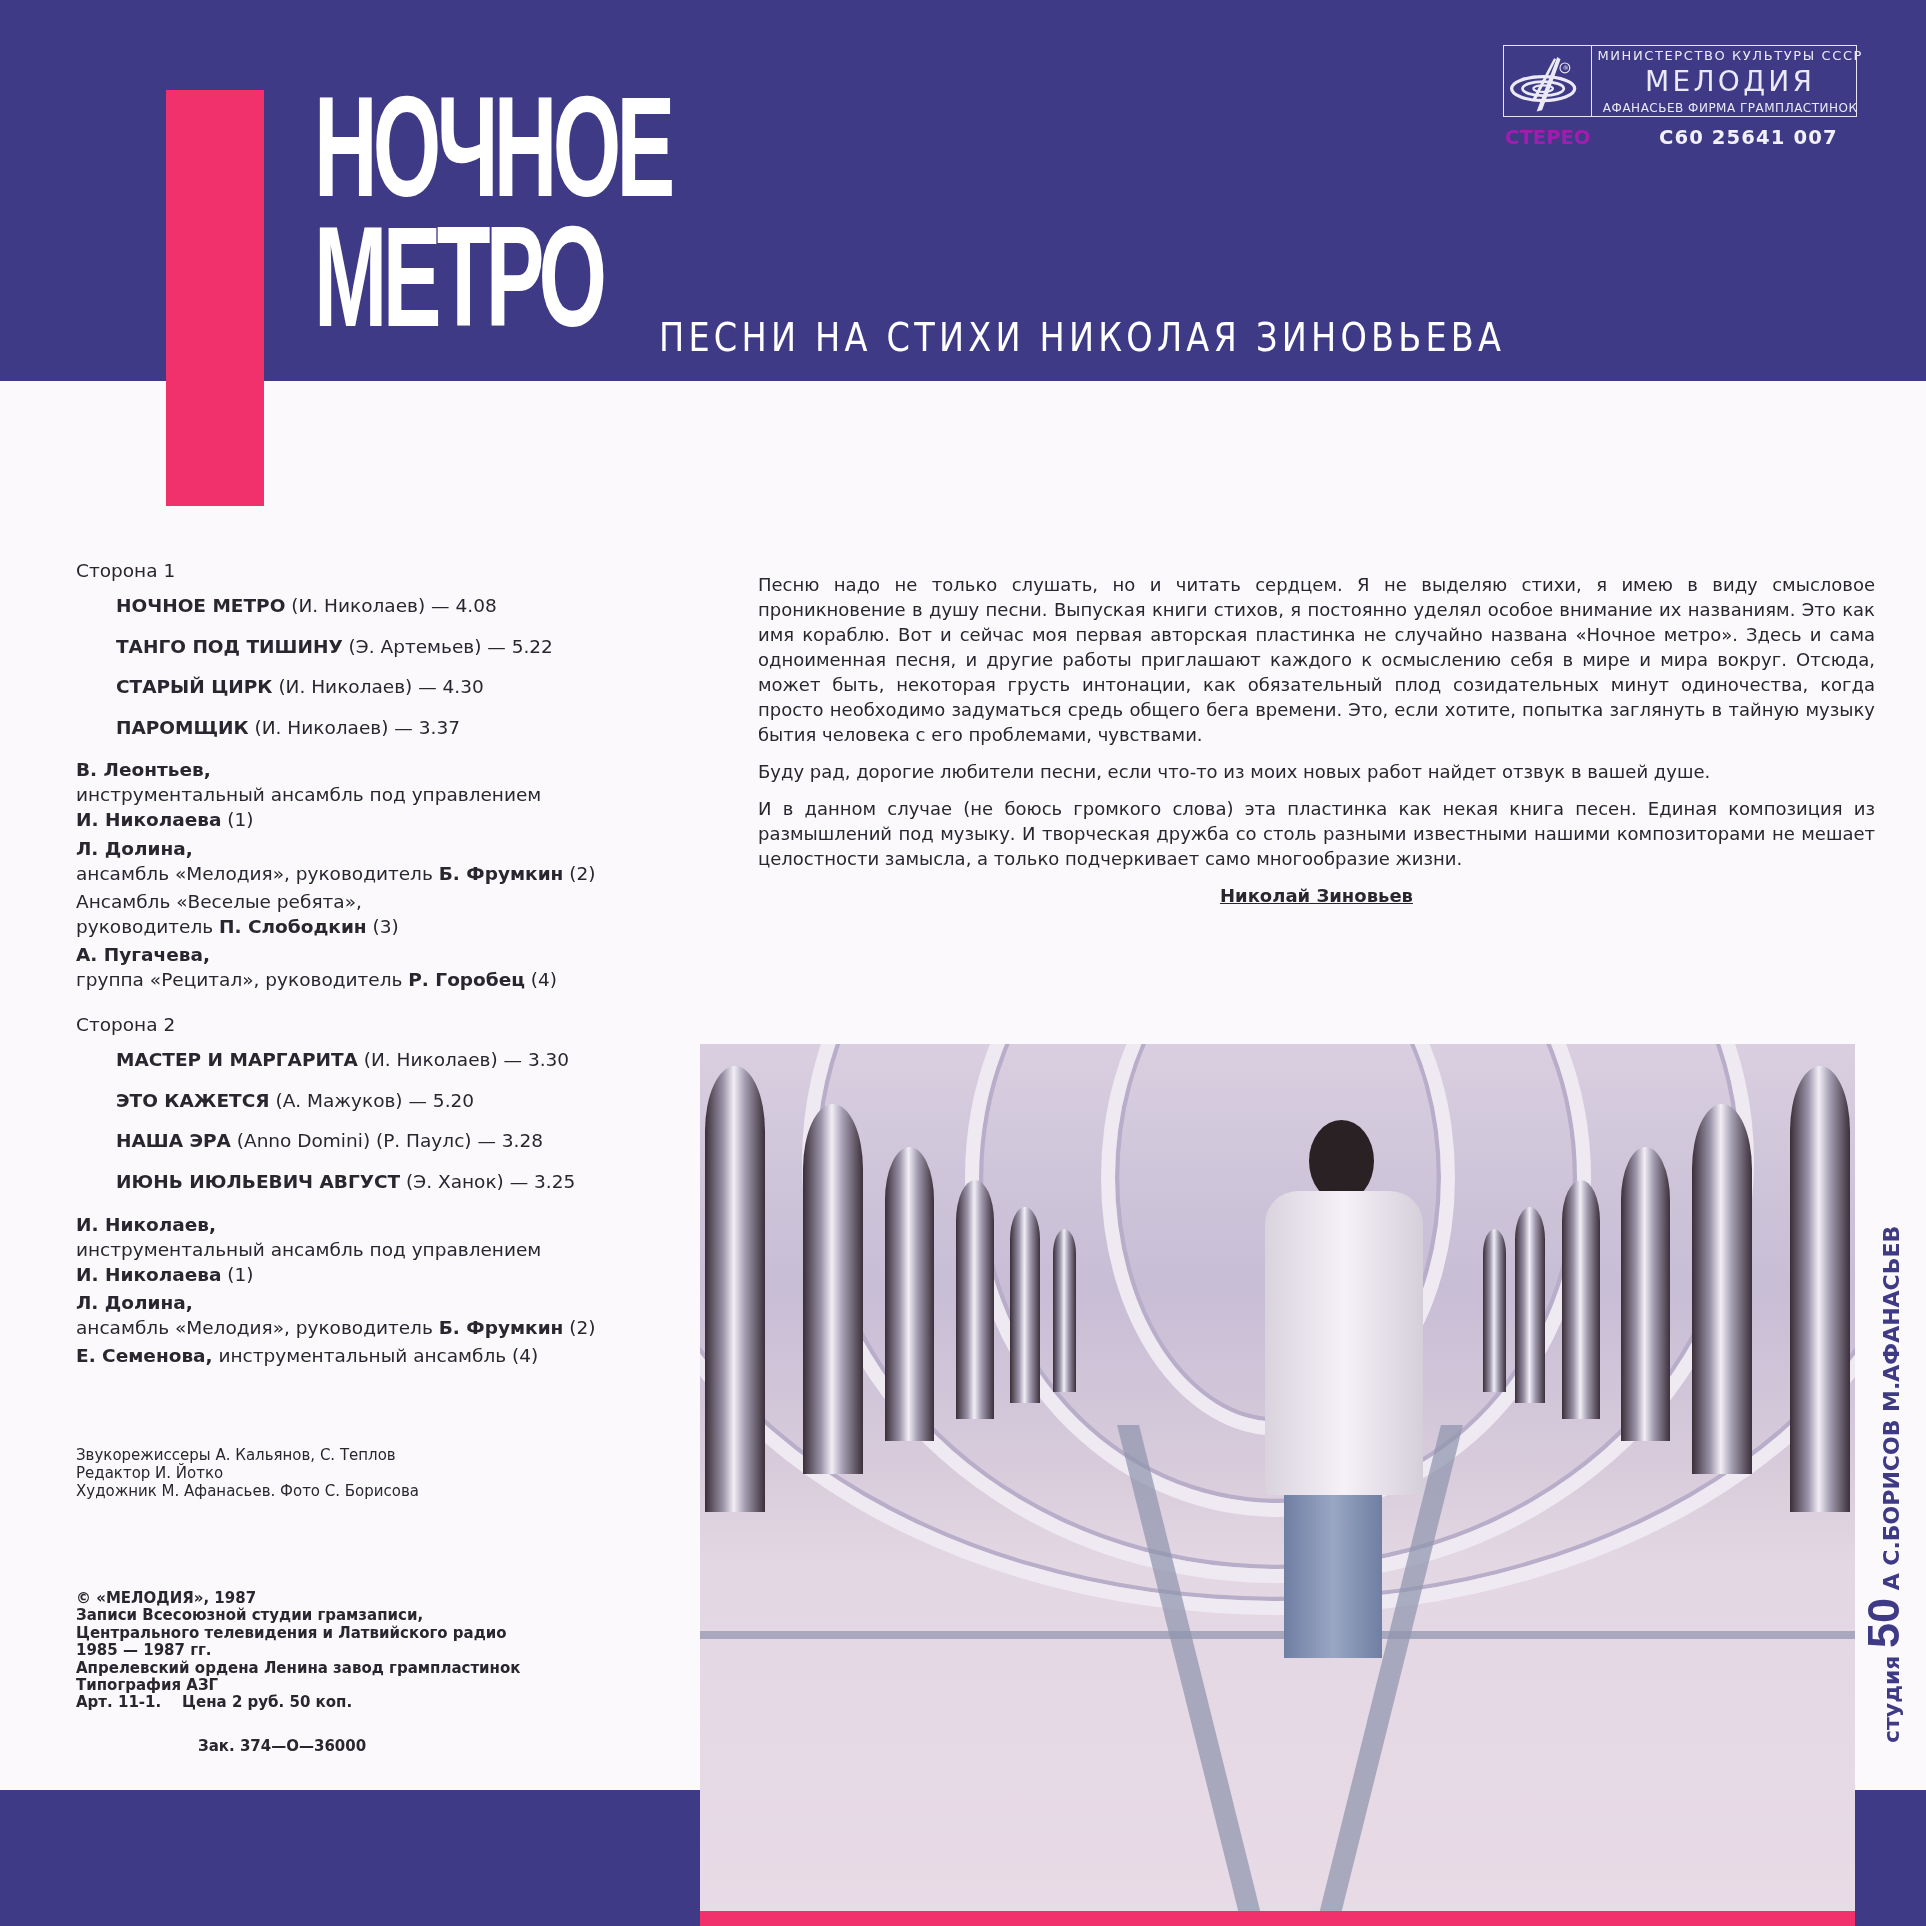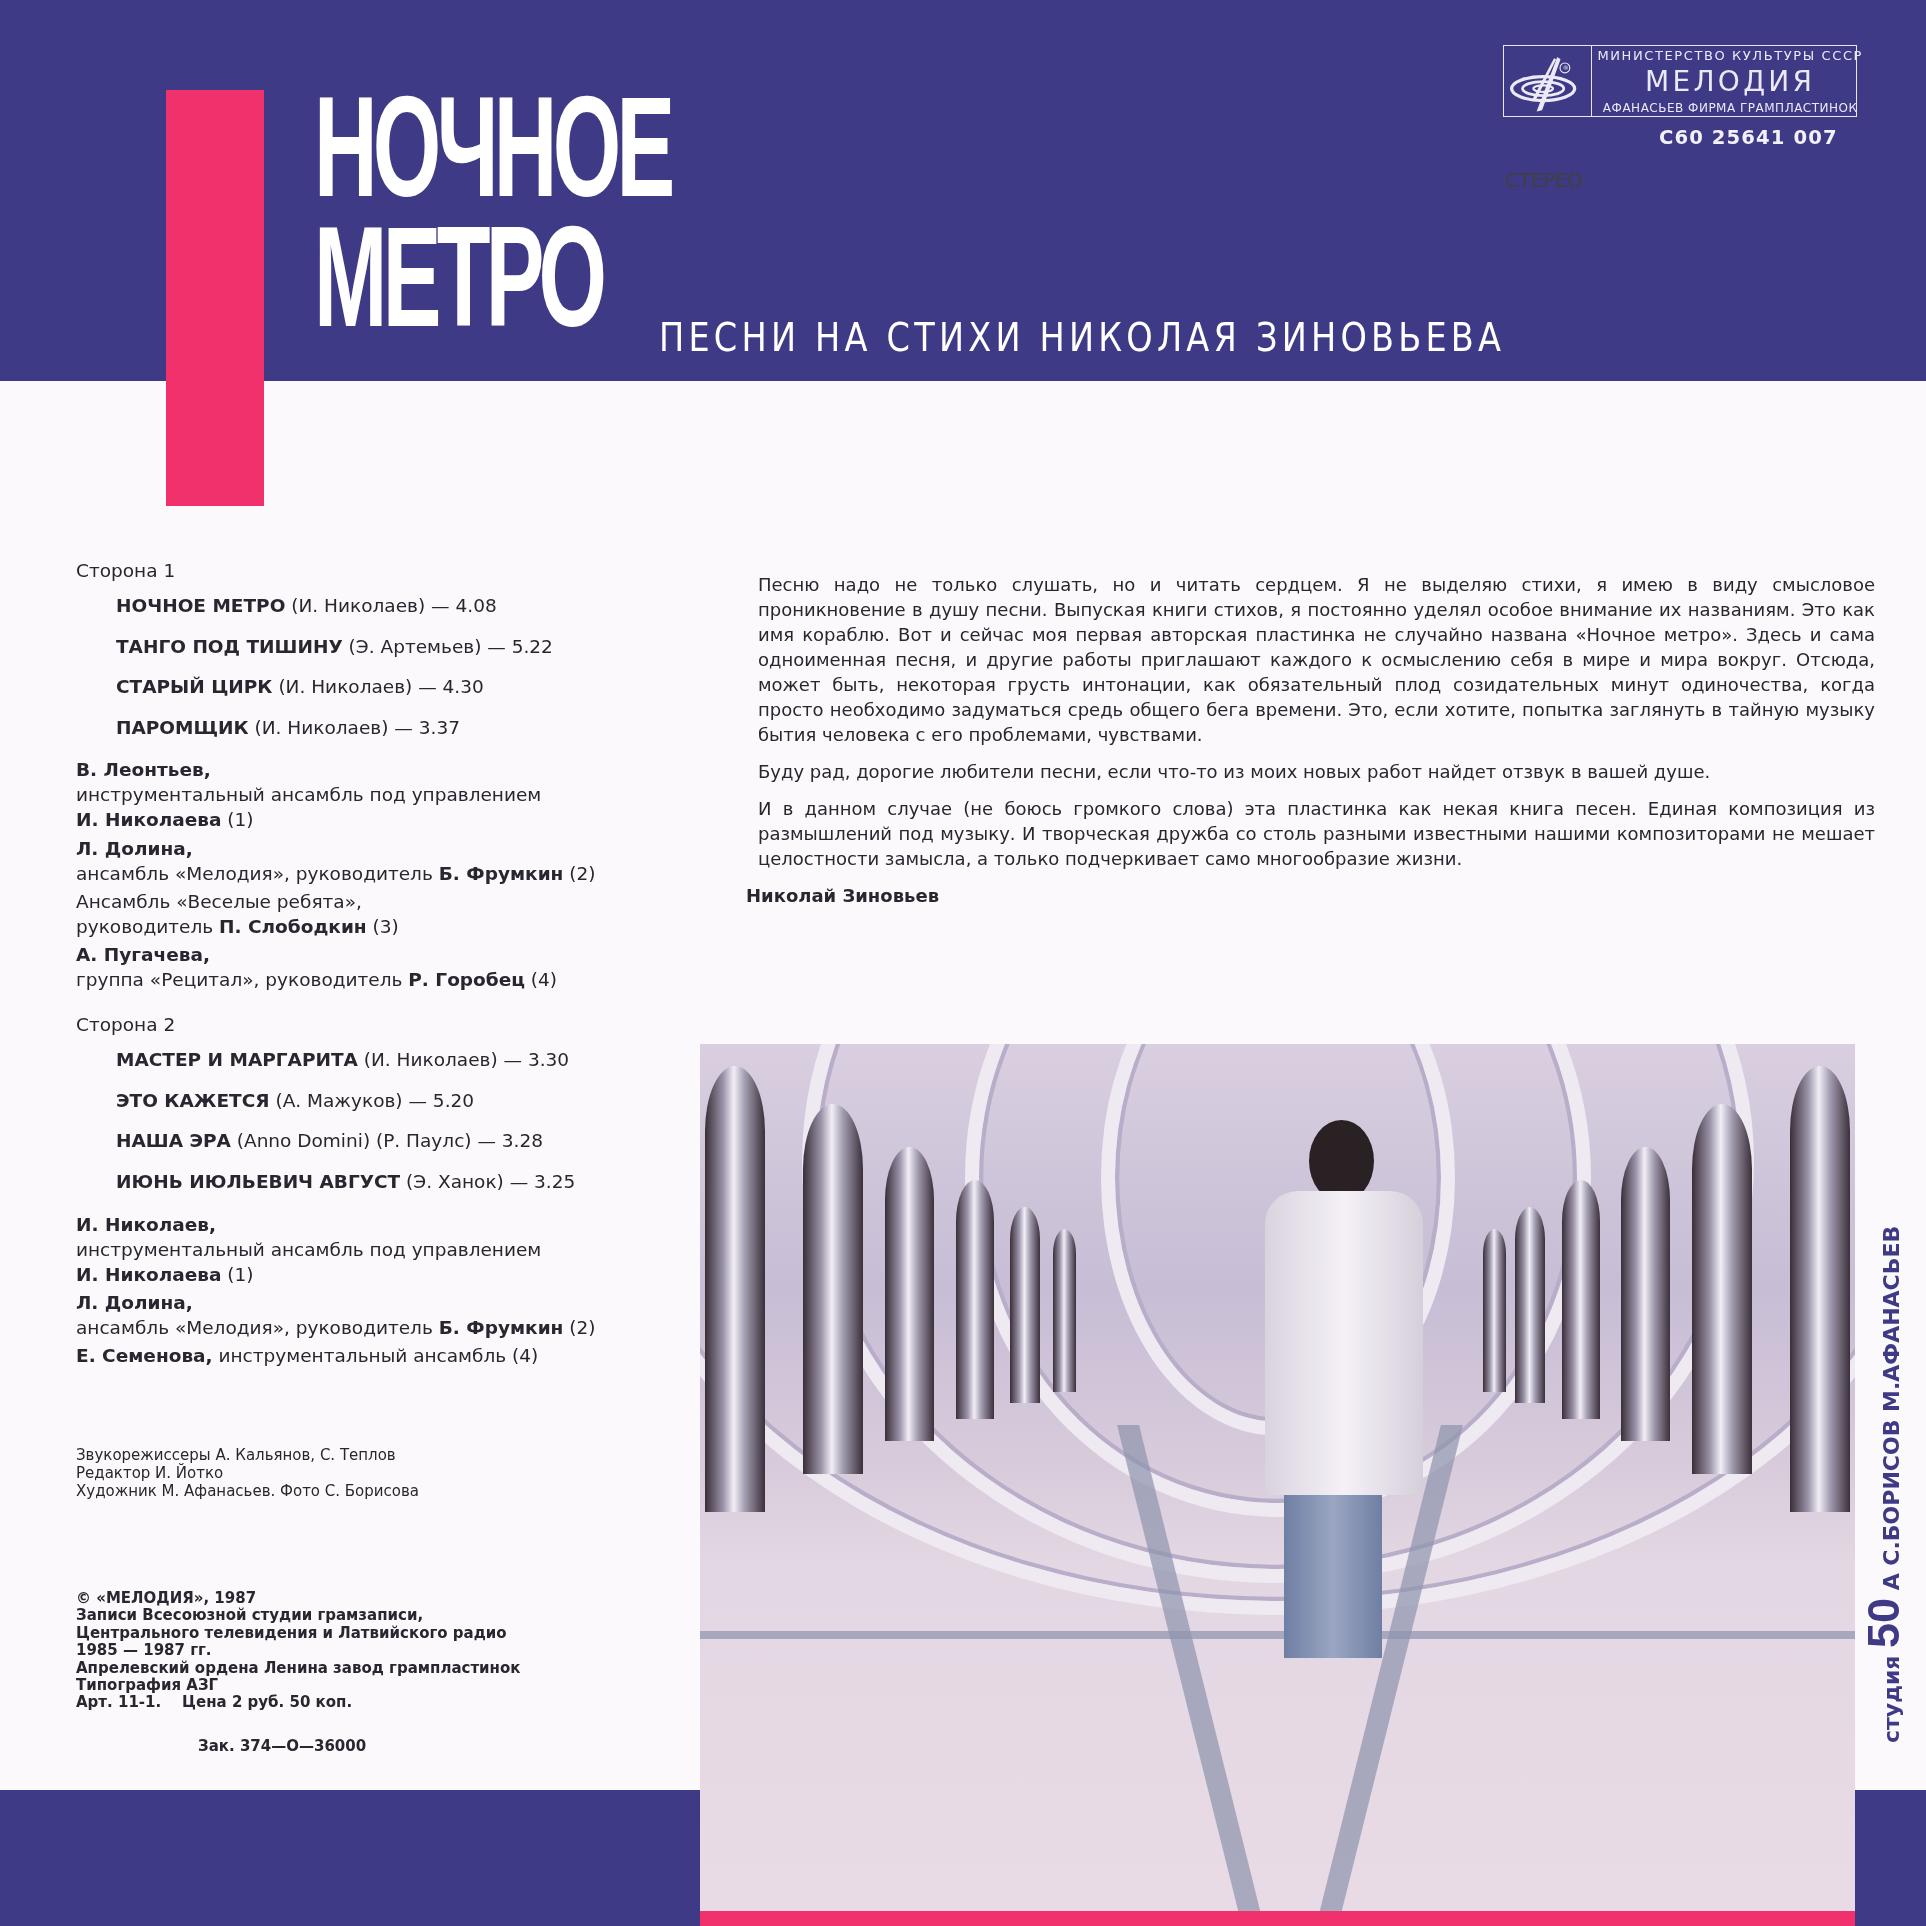--- a/index.html
+++ b/index.html
@@ -9,35 +9,35 @@
   #pink-bar{position:absolute;left:166px;top:90px;width:98px;height:416px;background:#f0316b;}
   #title{position:absolute;left:314px;top:82px;color:#fff;font-family:"Liberation Sans",sans-serif;font-weight:bold;font-size:142px;line-height:130px;letter-spacing:-7.6px;transform:scaleX(0.62);transform-origin:left top;}
   #title div{white-space:nowrap;}
   #subtitle{position:absolute;left:659px;top:315px;color:#fff;font-family:"DejaVu Sans",sans-serif;font-size:39px;letter-spacing:4.9px;white-space:nowrap;transform:scaleX(0.86);transform-origin:left top;}
   #logo{position:absolute;left:1503px;top:45px;width:352px;height:70px;border:1.6px solid #e9e6f4;display:flex;color:#ece9f6;}
   #logo .emblem{width:87px;border-right:1.6px solid #e9e6f4;position:relative;}
   #logo .text{flex:1;padding:2.2px 5.4px;text-align:center;}
   #logo .t1{font-size:13px;letter-spacing:1.6px;white-space:nowrap;}
   #logo .t2{font-size:28px;line-height:38px;letter-spacing:3.3px;font-family:"DejaVu Sans",sans-serif;}
   #logo .t3{font-size:12px;letter-spacing:0.5px;white-space:nowrap;}
-  #stereo{position:absolute;left:1505px;top:126px;color:#404040;font-weight:normal;font-size:19.6px;font-family:"DejaVu Sans",sans-serif;margin-top:43px;}
+  #stereo{position:absolute;left:1505px;top:126px;color:#a21caf;font-weight:bold;font-size:19.6px;font-family:"DejaVu Sans",sans-serif;}
   #catno{position:absolute;left:1659px;top:126px;color:#f2f0f8;font-weight:bold;font-size:19.6px;letter-spacing:1.1px;white-space:nowrap;}
   #tracklist{position:absolute;left:76px;top:560px;width:625px;font-family:"DejaVu Sans",sans-serif;font-size:18.5px;transform-origin:left top;}
   .side{margin:0 0 14px 0;}
   .track{margin:0 0 19.6px 0;white-space:nowrap;}
   .track b{font-weight:bold;margin-left:40px;}
   .credits{line-height:25px;margin:0 0 22px 0;}
   .credits .blk{margin-bottom:3.3px;}
   .credits b{font-weight:bold;}
   #staff{position:absolute;left:76px;top:1446px;font-size:15px;line-height:18px;}
   #legal{position:absolute;left:76px;top:1590px;font-size:15px;line-height:17.4px;font-weight:bold;}
   #order{position:absolute;left:198px;top:1737px;font-size:15px;font-weight:bold;text-align:center;}
   #essay{position:absolute;left:746px;top:560px;width:1141px;font-size:18px;line-height:25px;text-align:justify;}
   #essay p{margin:12px;}
-  #signature{text-align:left;font-weight:bold;margin-top:2px;}
+  #signature{text-align:center;font-weight:bold;margin-top:2px;text-decoration:underline;}
   #bottom-band{position:absolute;left:0;top:1790px;width:1926px;height:136px;}
   #bottom-pink{position:absolute;left:700px;top:1911px;width:1155px;height:15px;background:#f0316b;}
   #photo{position:absolute;left:700px;top:1044px;width:1155px;height:867px;overflow:hidden;
     background:linear-gradient(180deg,#d9cfe0 0%,#c7bdd5 28%,#d7cbdb 48%,#e3d7e3 60%,#e8dbe6 100%);}
   .vault{position:absolute;left:50%;top:-381px;transform:translateX(-50%);border-radius:50%;border:14px solid #efe9f2;box-shadow:0 0 0 4.3px #b9aec9 inset;}
   .column{position:absolute;width:60px;background:linear-gradient(90deg,#3a2e38 0%,#9a93a8 30%,#f2eef6 48%,#a59fb3 66%,#3b2f3a 100%);border-top-left-radius:30px 65px;border-top-right-radius:30px 65px;}
   .floor-stripe{position:absolute;background:#8d93ad;opacity:0.7;}
   .person-coat{position:absolute;left:565px;top:147px;width:158px;height:304px;background:linear-gradient(90deg,#d9d3de,#f5f1f7,#d5cfda);border-radius:33px 33px 5.4px 5.4px;}
   .person-head{position:absolute;left:609px;top:76px;width:65px;height:82px;background:#2a2124;border-radius:50%;}
   .person-legs{position:absolute;left:584px;top:451px;width:98px;height:163px;background:linear-gradient(90deg,#6f7fa3,#9aa6c2,#6f7fa3);}

